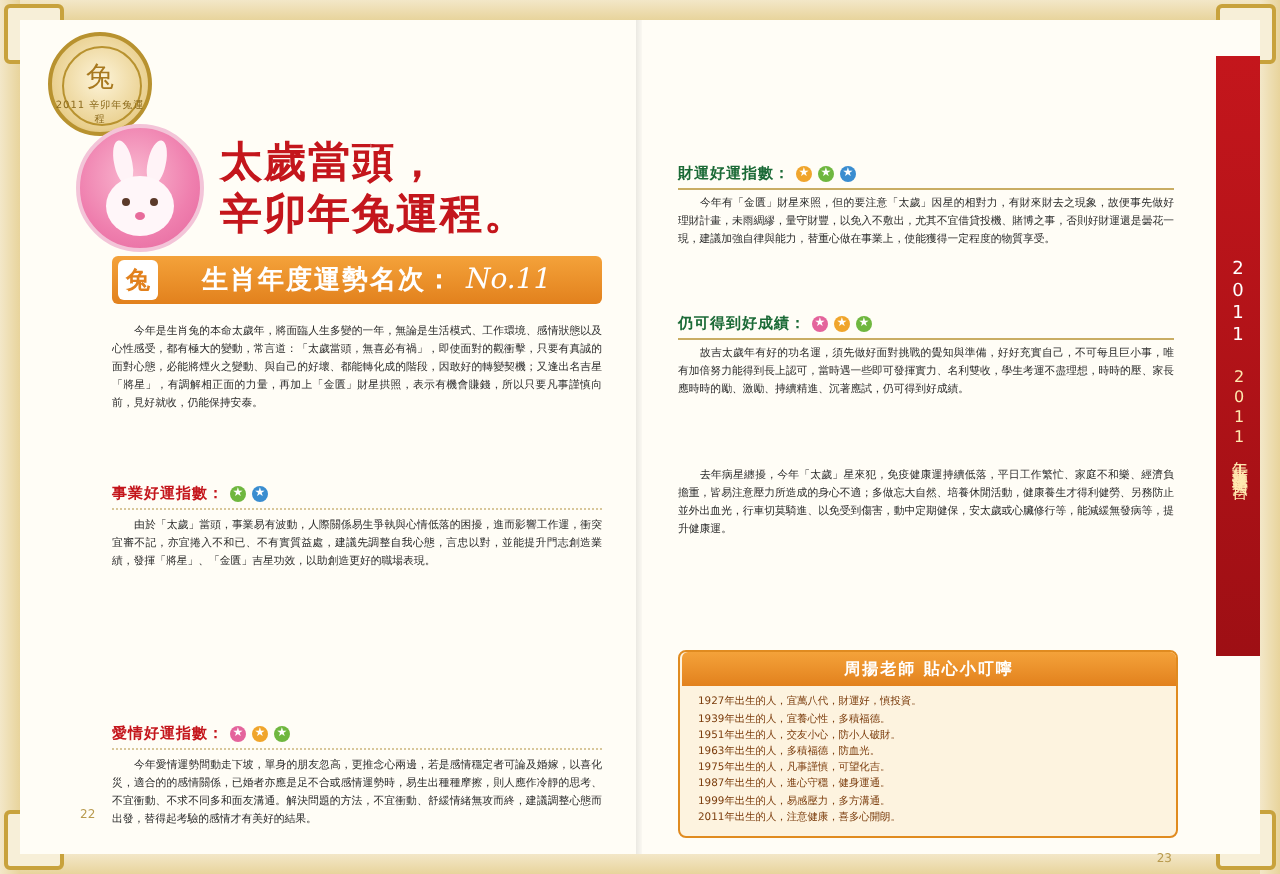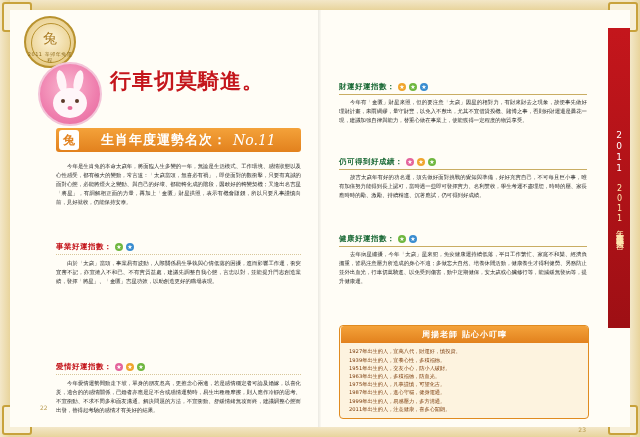--- a/index.html
+++ b/index.html
@@ -398,21 +398,22 @@
         <div class="ear r"></div>
       </div>
       <div class="face">
         <div class="eye l"></div>
         <div class="eye r"></div>
         <div class="nose"></div>
       </div>
     </div>
 
     <div class="main-title">
-      <span class="l2">行車切莫騎進。</span>
+      <span>太歲當頭，</span>
+      <span class="l2">辛卯年兔運程。</span>
     </div>
 
     <div class="rank-bar">
       <div class="zodiac-chip">兔</div>
       <div class="rank-text">生肖年度運勢名次：</div>
       <div class="rank-no">No.11</div>
     </div>
 
     <div class="body-col" style="left:46px; top:152px; width:245px;">
       <p class="para">今年是生肖兔的本命太歲年，將面臨人生多變的一年，無論是生活模式、工作環境、感情狀態以及心性感受，都有極大的變動，常言道：「太歲當頭，無喜必有禍」，即使面對的觀衝擊，只要有真誠的面對心態，必能將煙火之變動、與自己的好壞、都能轉化成的階段，因敢好的轉變契機；又逢出名吉星「將星」，有調解相正面的力量，再加上「金匱」財星拱照，表示有機會賺錢，所以只要凡事謹慎向前，見好就收，仍能保持安泰。</p>
@@ -458,25 +459,20 @@
       <div class="r-sec-head">
         <span class="label">仍可得到好成績：</span>
         <span class="star pink">★</span>
         <span class="star">★</span>
         <span class="star green">★</span>
       </div>
       <p class="para body-col" style="position:relative; left:0; top:0; width:248px;">故吉太歲年有好的功名運，須先做好面對挑戰的覺知與準備，好好充實自己，不可每且巨小事，唯有加倍努力能得到長上認可，當時遇一些即可發揮實力、名利雙收，學生考運不盡理想，時時的壓、家長應時時的勵、激勵、持續精進、沉著應試，仍可得到好成績。</p>
     </div>
 
     <div class="r-sec" style="left:18px; top:212px;">
-      <div class="r-sec-head">
-        <span class="label">健康好運指數：</span>
-        <span class="star green">★</span>
-        <span class="star blue">★</span>
-      </div>
       <p class="para body-col" style="position:relative; left:0; top:0; width:248px;">去年病星纏擾，今年「太歲」星來犯，免疫健康運持續低落，平日工作繁忙、家庭不和樂、經濟負擔重，皆易注意壓力所造成的身心不適；多做忘大自然、培養休閒活動，健康養生才得利健勞、另務防止並外出血光，行車切莫騎進、以免受到傷害，動中定期健保，安太歲或心臟修行等，能減緩無發病等，提升健康運。</p>
     </div>
 
     <div class="tip-box">
       <div class="tip-title">周揚老師 貼心小叮嚀</div>
       <ul>
         <li>1927年出生的人，宜萬八代，財運好，慎投資。</li>
         <li>1939年出生的人，宜養心性，多積福德。</li>
         <li>1951年出生的人，交友小心，防小人破財。</li>
         <li>1963年出生的人，多積福德，防血光。</li>

